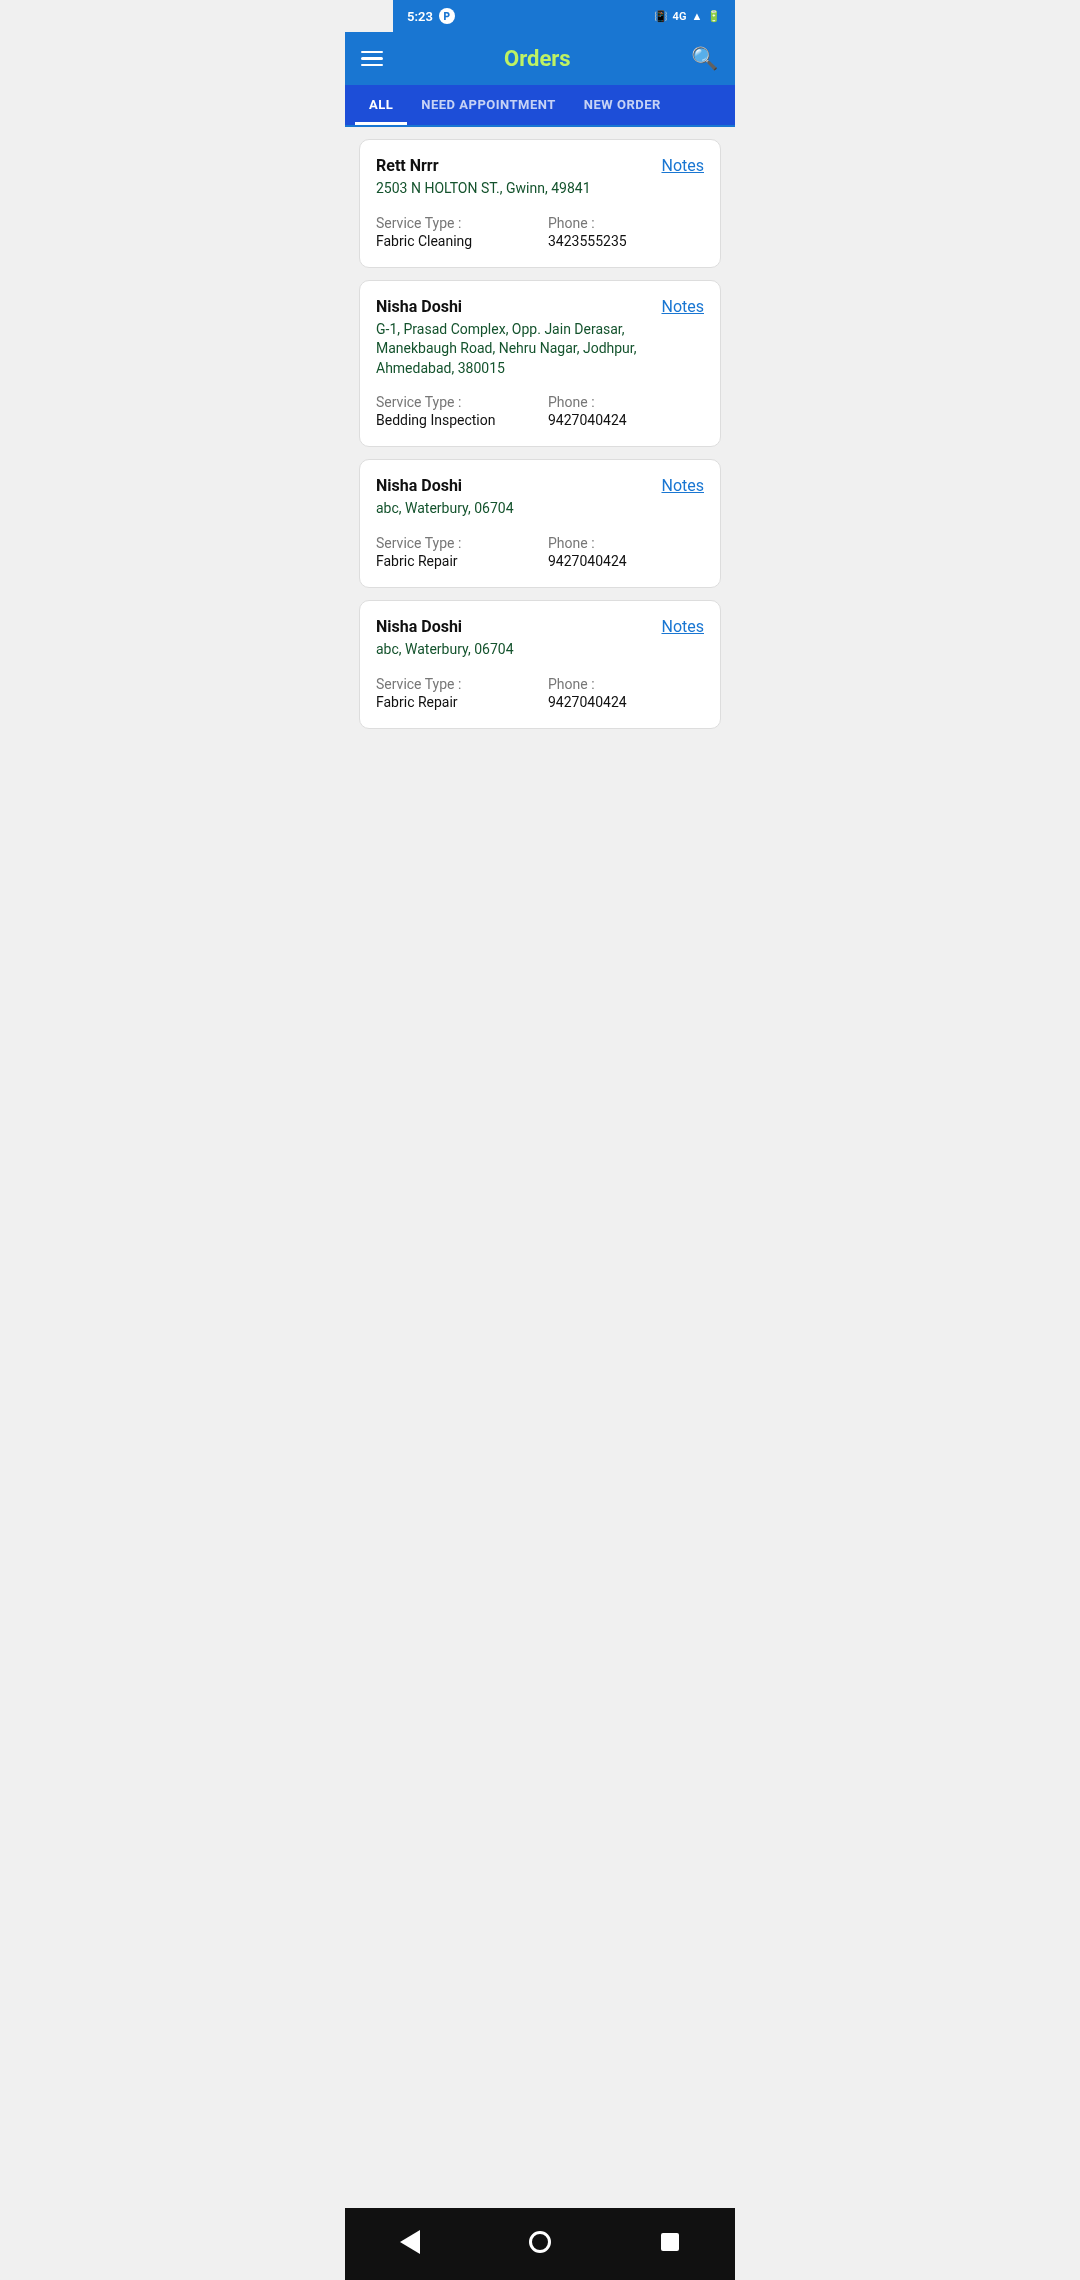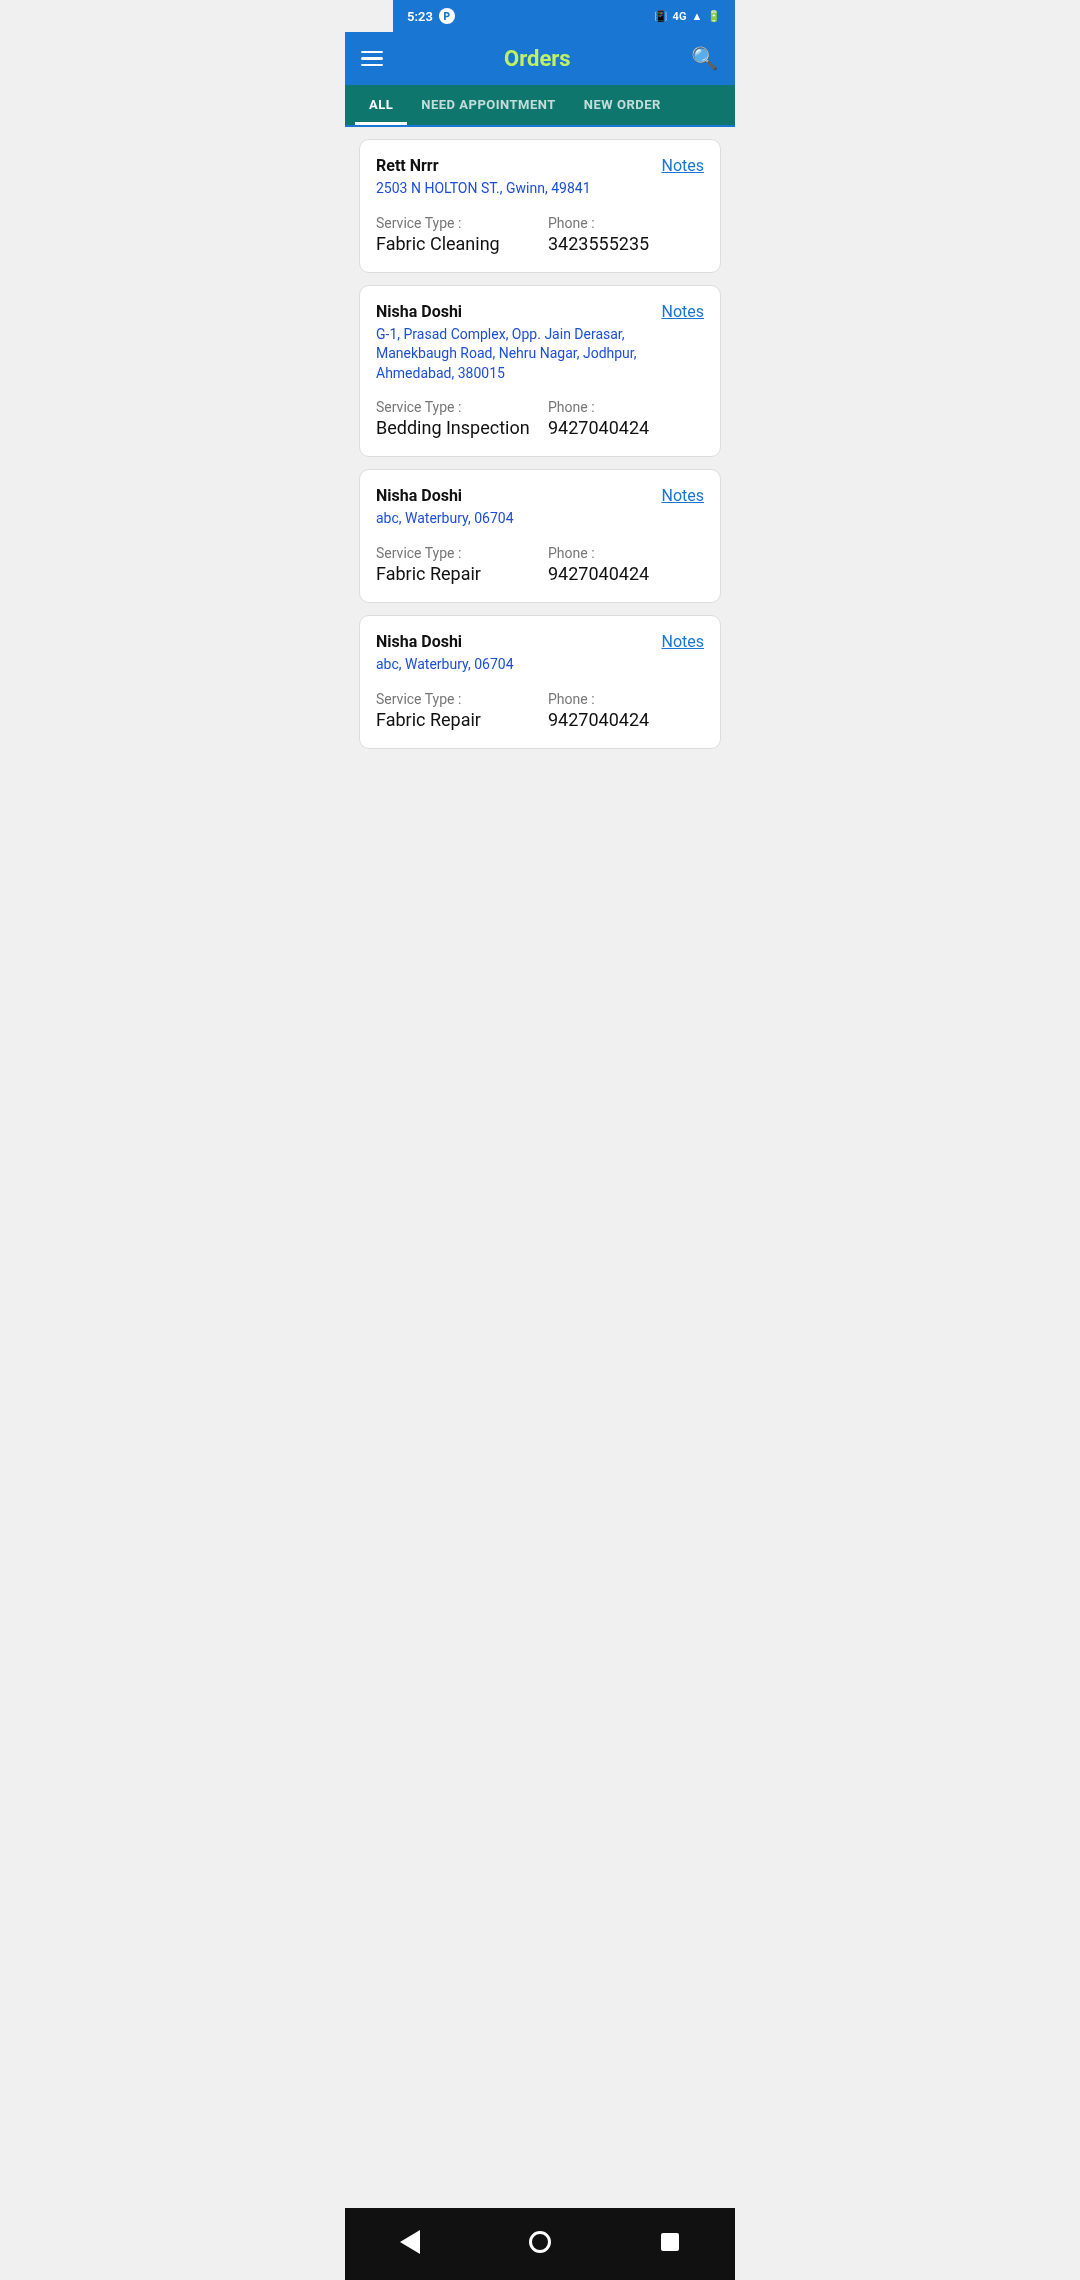--- a/index.html
+++ b/index.html
@@ -56,21 +56,21 @@
     }
 
     .header-title {
       font-size: 22px;
       font-weight: 700;
       color: #bef264;
     }
 
     
     .tabs {
-      background: #0f766e;
+      background: #1d4ed8;
       display: flex;
       align-items: center;
       padding: 0 10px;
       border-bottom: 2px solid #1976d2;
     }
 
     .tab {
       color: rgba(255,255,255,0.75);
       font-size: 13px;
       font-weight: 700;
@@ -120,21 +120,21 @@
 
     .notes-link {
       color: #1976d2;
       font-size: 16px;
       text-decoration: underline;
       cursor: pointer;
       font-weight: 400;
     }
 
     .order-address {
-      color: #1d4ed8;
+      color: #14532d;
       font-size: 14px;
       margin-bottom: 16px;
       line-height: 1.4;
     }
 
     .order-details {
       display: flex;
       gap: 16px;
     }
 
@@ -143,21 +143,21 @@
     }
 
     .order-detail-label {
       color: #777;
       font-size: 14px;
       margin-bottom: 2px;
     }
 
     .order-detail-value {
       color: #111;
-      font-size: 18px;
+      font-size: 14px;
       font-weight: 400;
     }
 
     
     .bottom-nav {
       background: #111;
       display: flex;
       justify-content: space-around;
       align-items: center;
       padding: 12px 0 16px;

